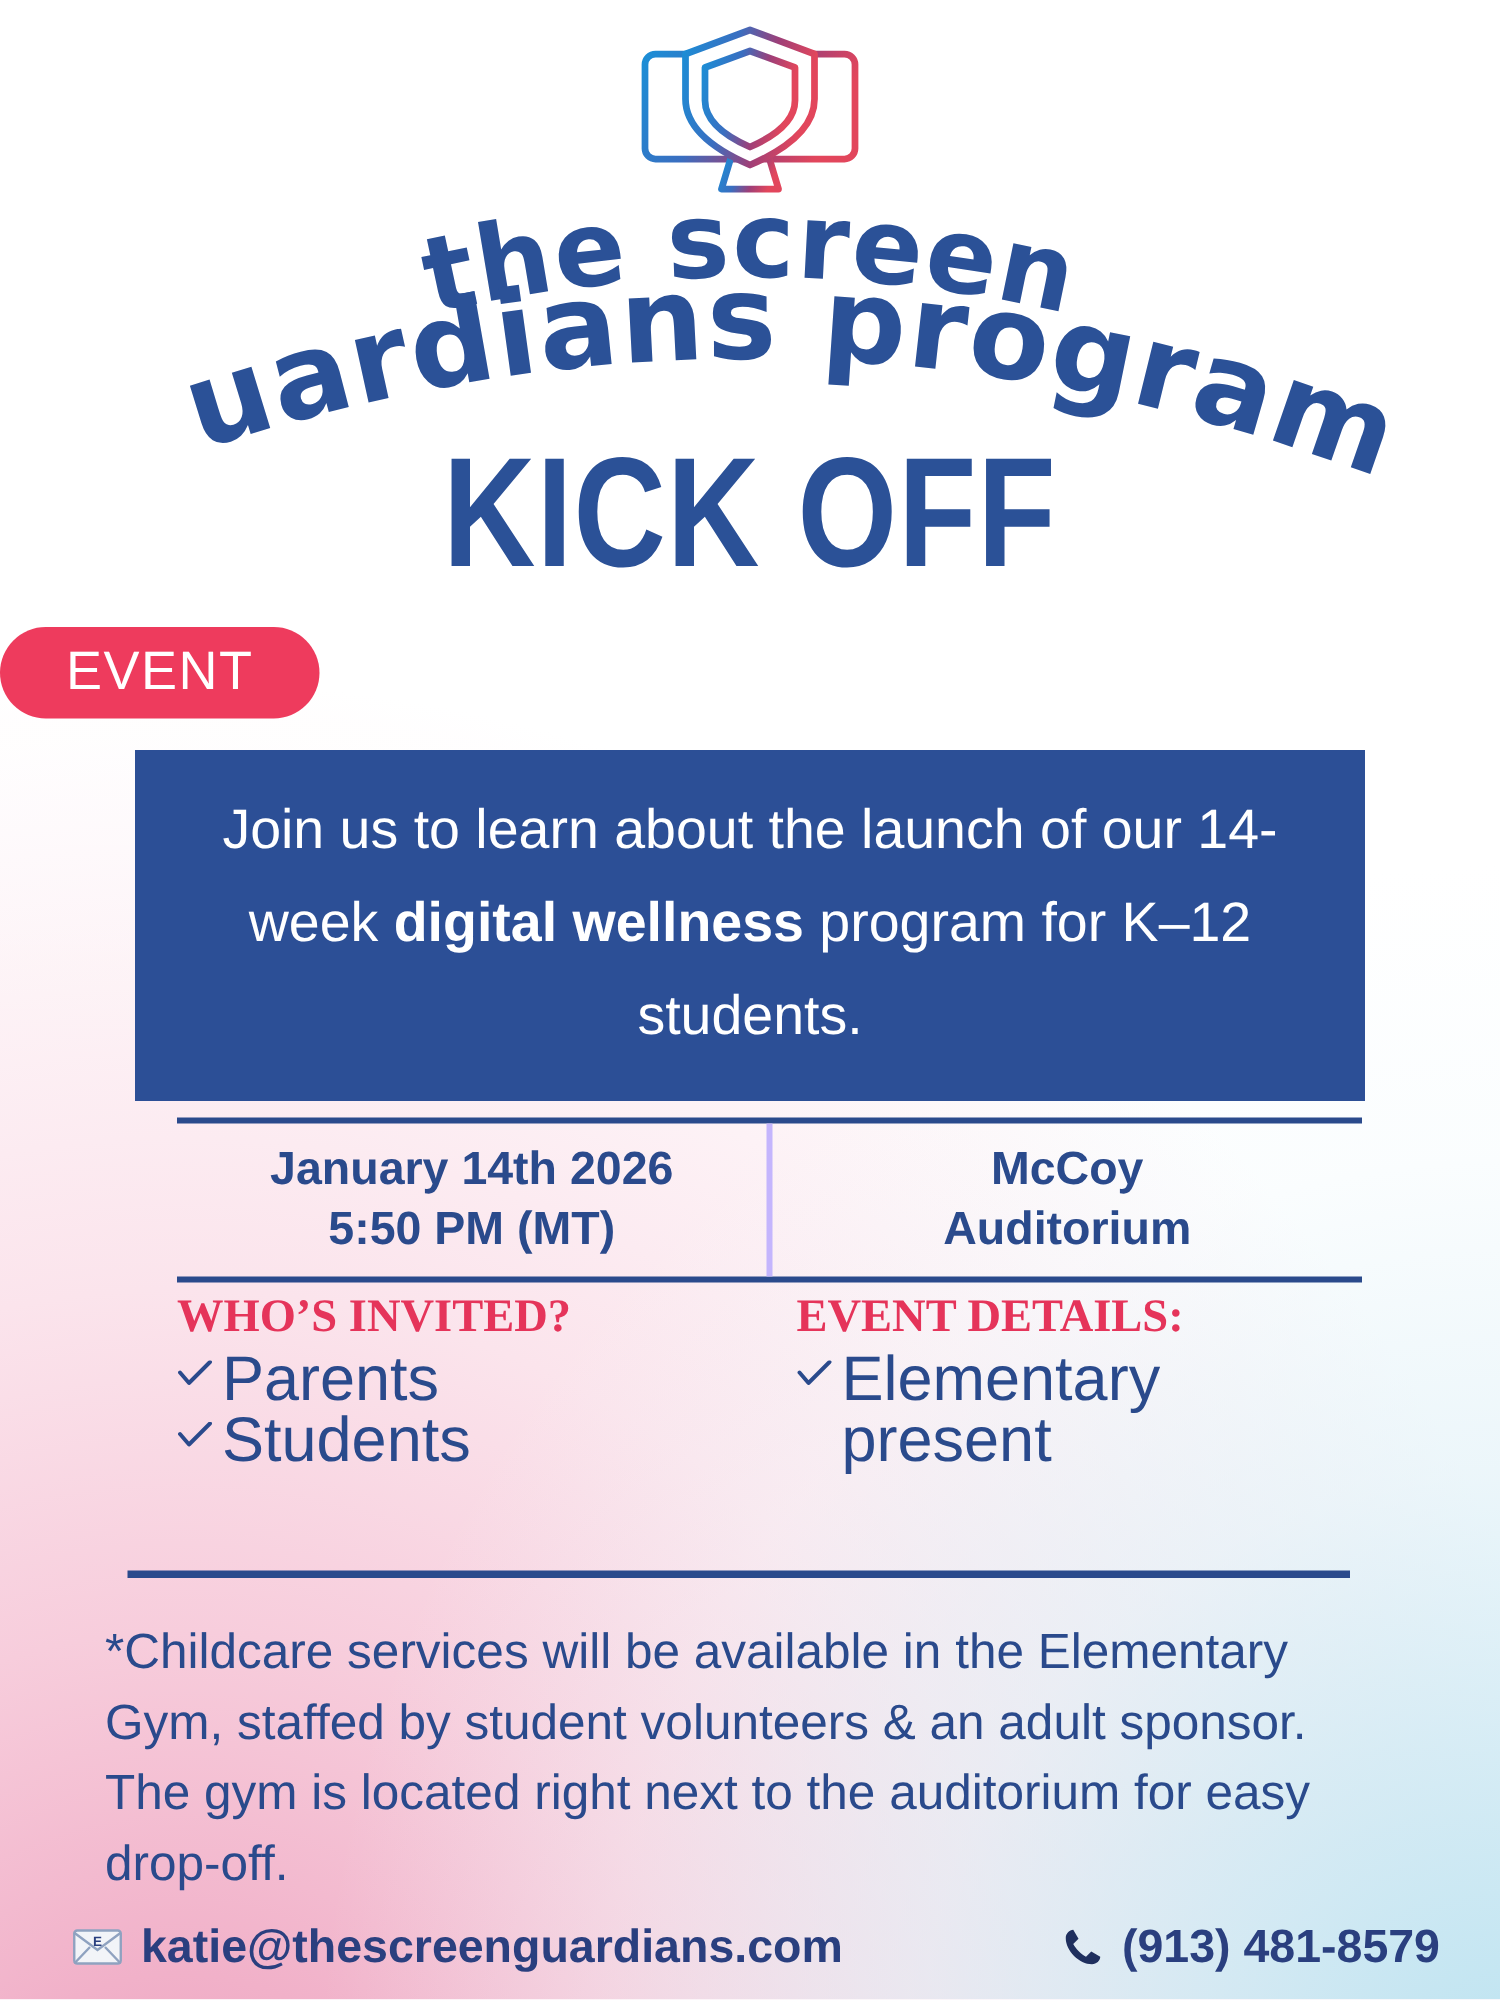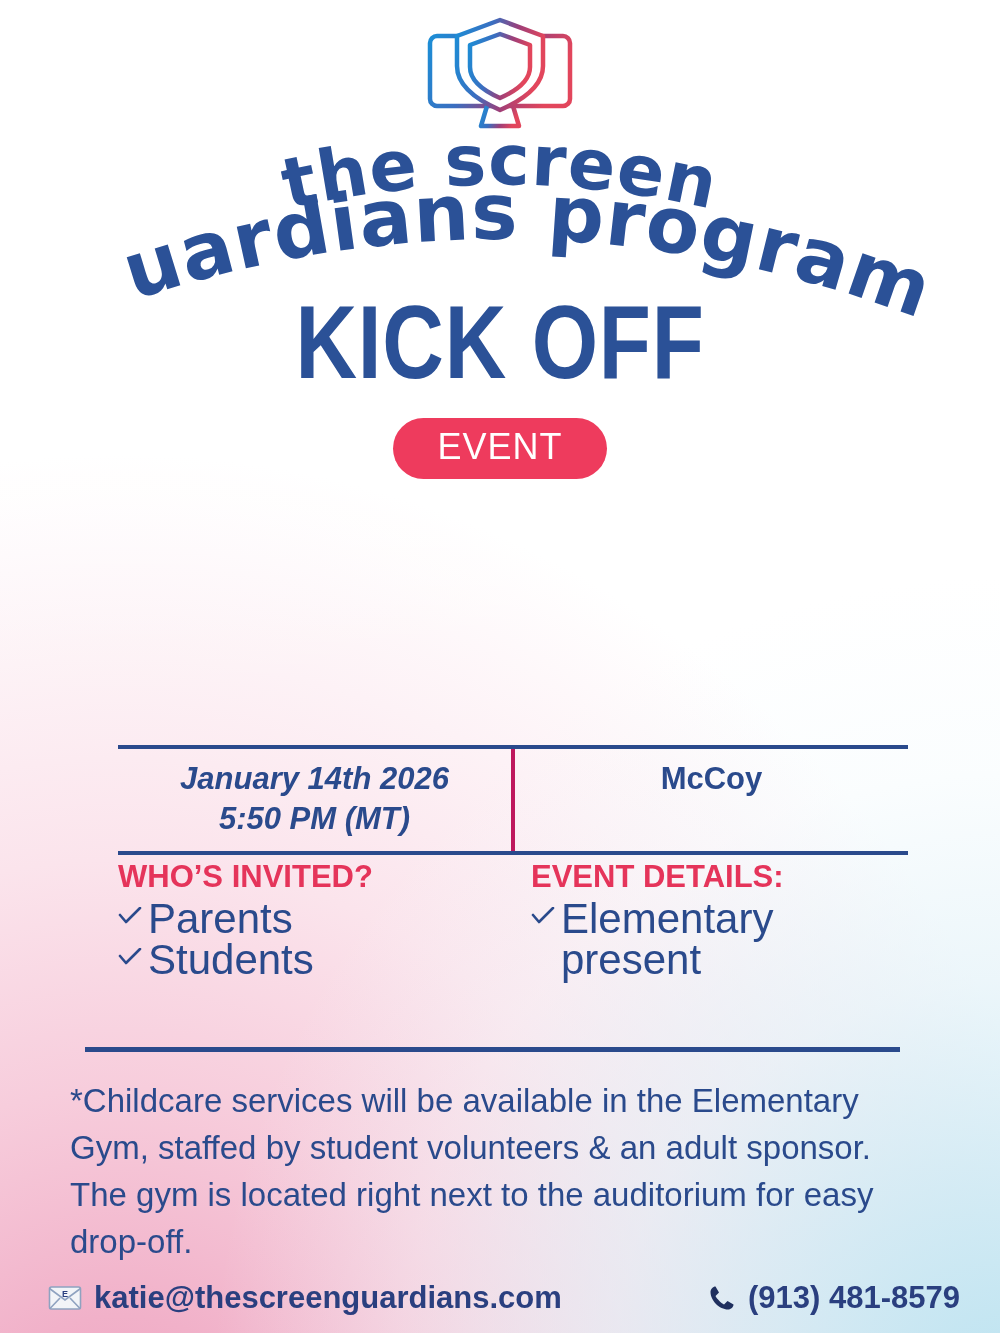--- a/index.html
+++ b/index.html
@@ -87,21 +87,21 @@
     transform-origin: center top;
     white-space: nowrap;
   }
 
   
   .event-pill-wrap {
     position: absolute;
     left: 0; right: 0;
     top: 418px;
     display: flex;
-    justify-content: center;
+    justify-content: flex-start;
   }
   .event-pill {
     background: #ee3b5d;
     color: #ffffff;
     border-radius: 36px;
     padding: 9px 44px 12px 44px;
     font-size: 36px;
     line-height: 40px;
     letter-spacing: 1px;
     font-family: "Liberation Sans", sans-serif;
@@ -139,39 +139,39 @@
   .dv-cell {
     flex: 1;
     text-align: center;
     padding: 10px 4px 12px 4px;
     color: #2a4a8c;
     font-weight: bold;
     font-size: 31px;
     line-height: 40px;
     font-family: "Liberation Sans", sans-serif;
   }
-  .dv-cell.left { border-right: 4px solid #be185d; font-style: italic; }
+  .dv-cell.left { border-right: 4px solid #c4b5fd; }
 
   
   .cols {
     position: absolute;
     left: 118px;
     top: 858px;
     width: 800px;
     display: flex;
     gap: 26px;
   }
   .col { width: 50%; }
   .col-head {
     color: #e5345a;
     font-weight: bold;
     font-size: 31px;
     line-height: 38px;
     margin-bottom: 2px;
-    font-family: Liberation Sans, sans-serif;
+    font-family: Liberation Serif, serif;
   }
   .bullet {
     display: flex;
     align-items: flex-start;
     color: #2a4a8c;
     font-size: 42px;
     line-height: 41px;
     font-family: "Liberation Sans", sans-serif;
   }
   .bullet .mark {
@@ -278,28 +278,32 @@
         <textPath href="#arc2" startOffset="50%">guardians program</textPath>
       </text>
     </svg>
 
     <div class="kickoff">KICK OFF</div>
 
     <div class="event-pill-wrap">
       <div class="event-pill">EVENT</div>
     </div>
 
+    <div class="banner">
+      <span>Join us to learn about the launch of our 14-week </span><b>digital wellness</b><span> program for K–12 students.</span>
+    </div>
 
     <div class="dv-row">
       <div class="dv-cell left">
         <div>January 14th 2026</div>
         <div>5:50 PM (MT)</div>
       </div>
       <div class="dv-cell">
         <div>McCoy</div>
+        <div>Auditorium</div>
       </div>
     </div>
 
     <div class="cols">
 
       <div class="col">
         <div class="col-head">WHO’S INVITED?</div>
 
         <div class="bullet">
           <span class="mark">

